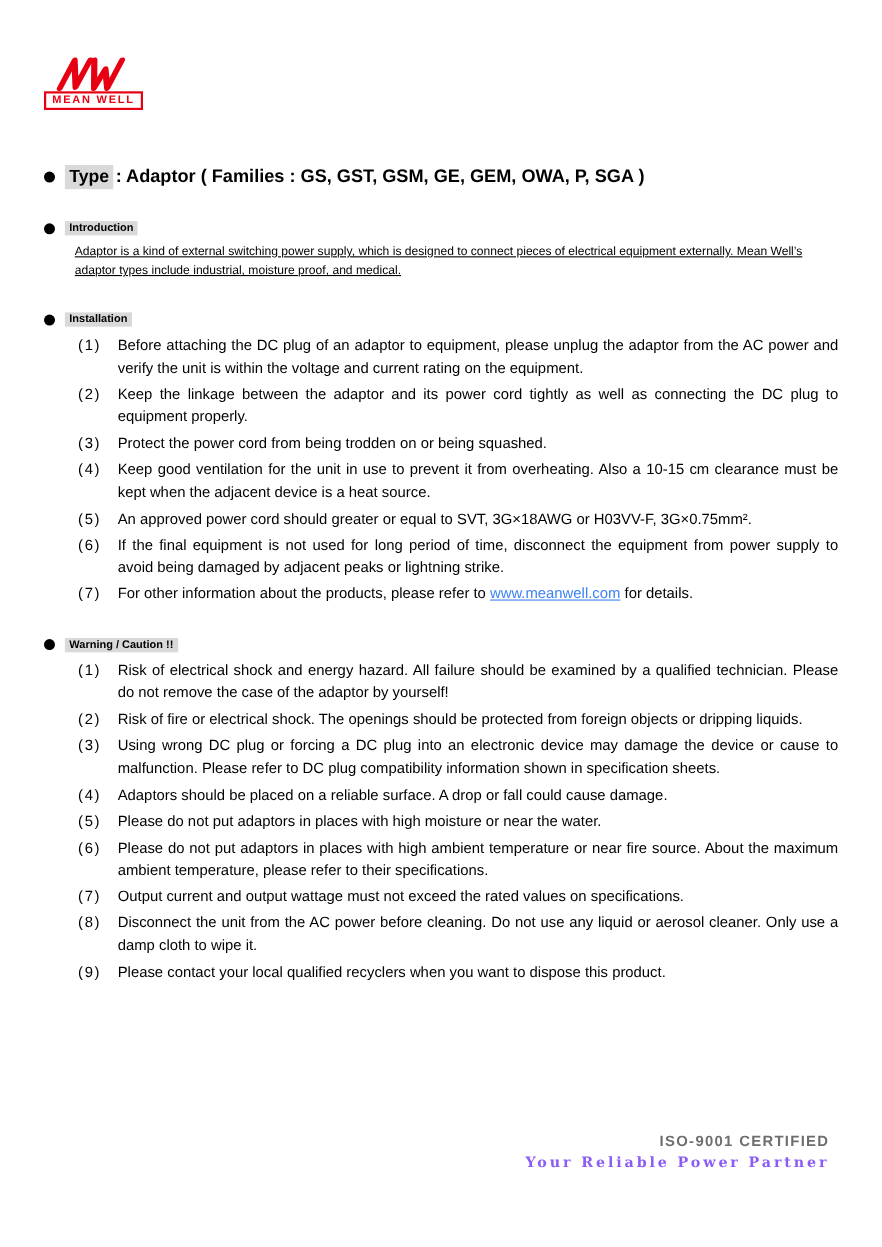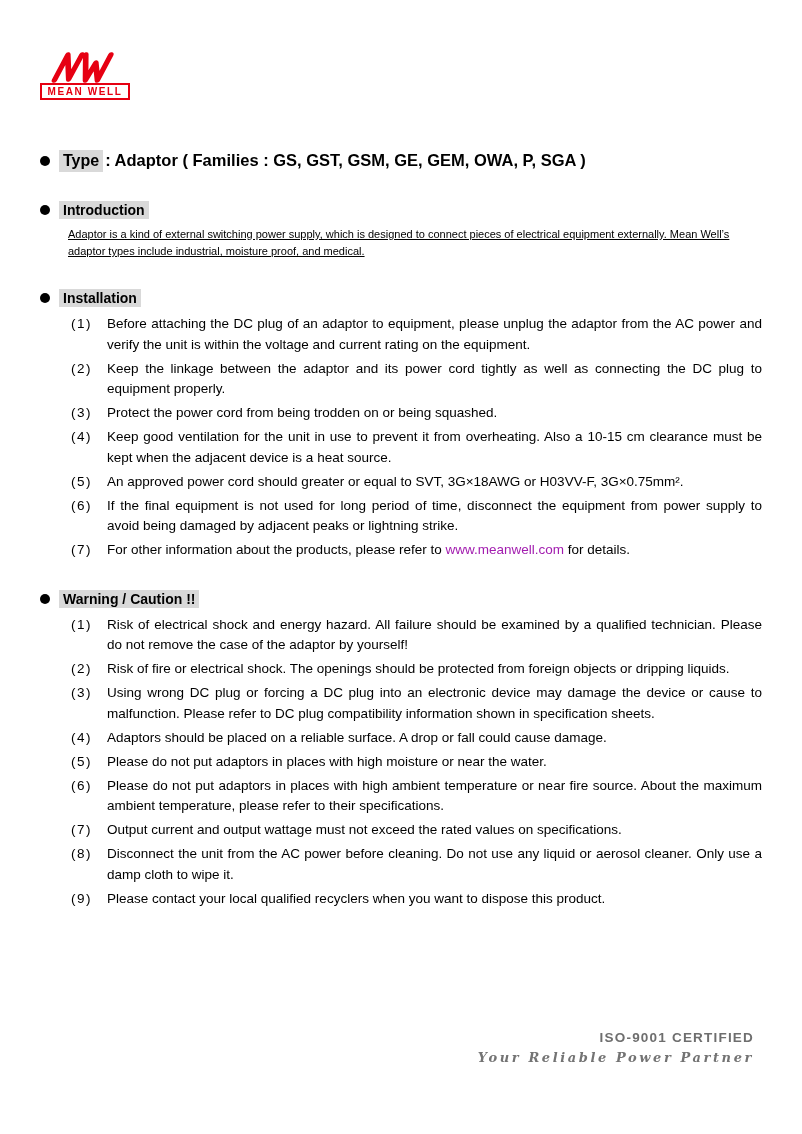--- a/index.html
+++ b/index.html
@@ -37,45 +37,45 @@
 
   .type-line { margin-top:32px; display:flex; align-items:baseline; }
   .type-line .bullet { align-self:center; margin-right:9px; }
   .hl { background:#d9d9d9; }
   .type-label { font-size:16px; font-weight:bold; padding:2px 4px; }
   .type-value { font-size:16.5px; font-weight:bold; margin-left:2px;text-align:center; }
 
   .section { margin-top:29px; }
   .section-head { display:flex; align-items:center; }
   .section-head .bullet { margin-right:9px; }
-  .section-head .head-label { font-size:14px; font-weight:bold; padding:1px 4px; }
+  .section-head .head-label { font-size:10px; font-weight:bold; padding:1px 4px; }
 
   .intro-body {
     margin-top:7px; padding-left:28px; padding-right:14px;
     font-size:11px; line-height:1.55;text-decoration:underline;
   }
 
   .items { margin-top:7px; }
   .item {
     display:flex; font-size:13.5px; line-height:1.52;
     padding-left:31px; margin-top:3.5px;
   }
   .item .num { flex:none; width:36px; letter-spacing:1.5px; }
   .item .txt { flex:1; text-align:justify; }
-  .link { color:#a21caf; cursor:pointer; }
+  .link { color:#3b82f6; text-decoration:underline; cursor:pointer; }
 
   
   .footer { position:absolute; top:1030px; right:48px; text-align:right;margin-left:20px; }
   .iso {
     font-size:13.5px; letter-spacing:1.2px; color:#6e6e6e;
     font-weight:bold; font-family:"Liberation Sans", sans-serif;
   }
   .slogan {
-    margin-top:5px; font-size:13px; font-style:italic; font-weight:bold;
-    letter-spacing:2.6px; color:#737373;
+    margin-top:5px; font-size:13px; font-weight:bold;
+    letter-spacing:2.6px; color:#8b5cf6;
     font-family:"DejaVu Serif", serif; white-space:nowrap;
   }
 </style>
 </head>
 <body>
 
 <div class="page">
 
   <div class="header">
     <div class="logo">

